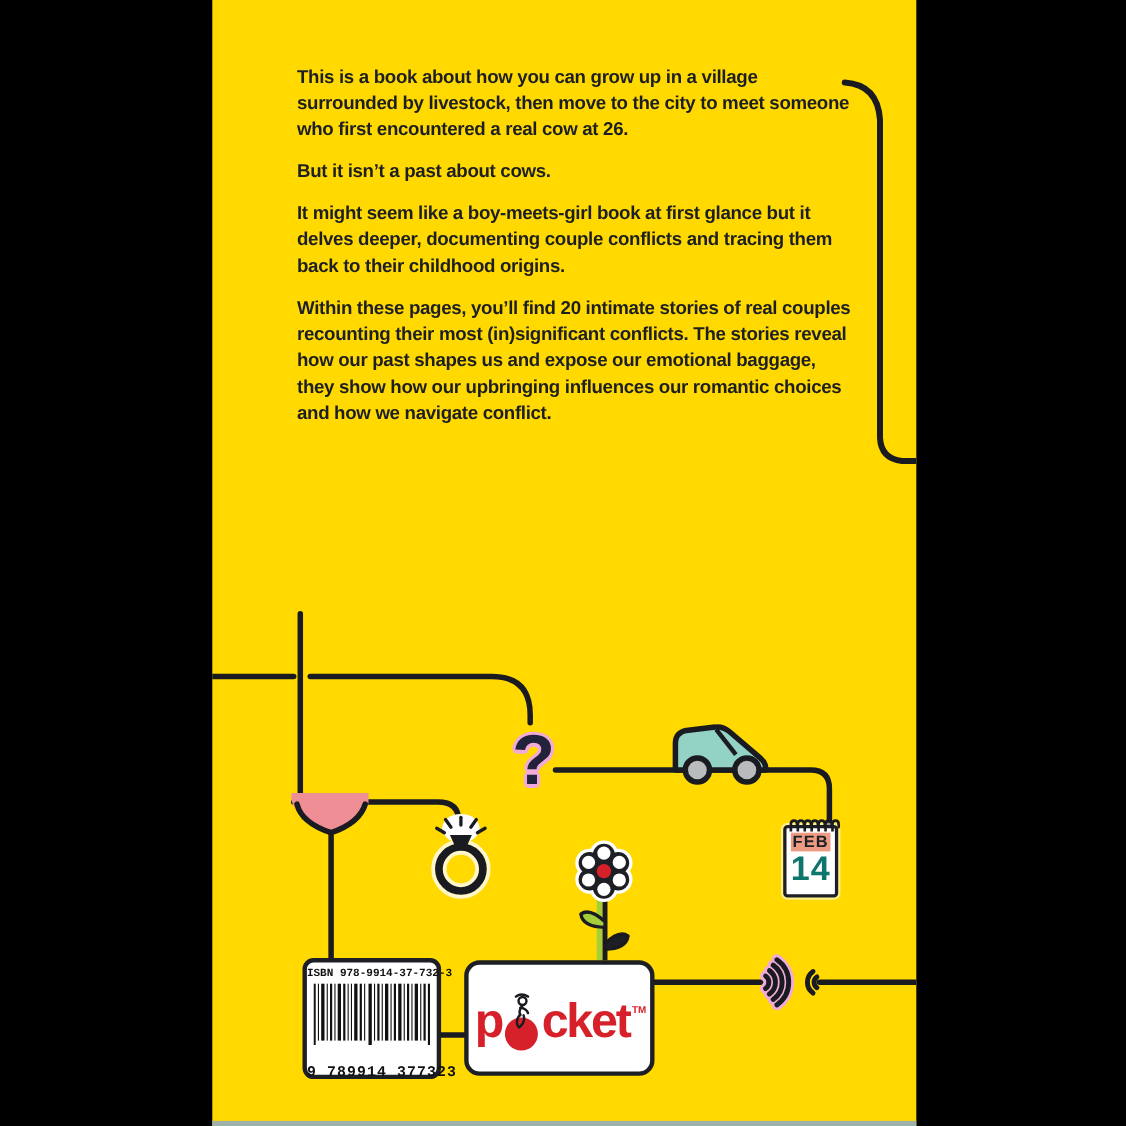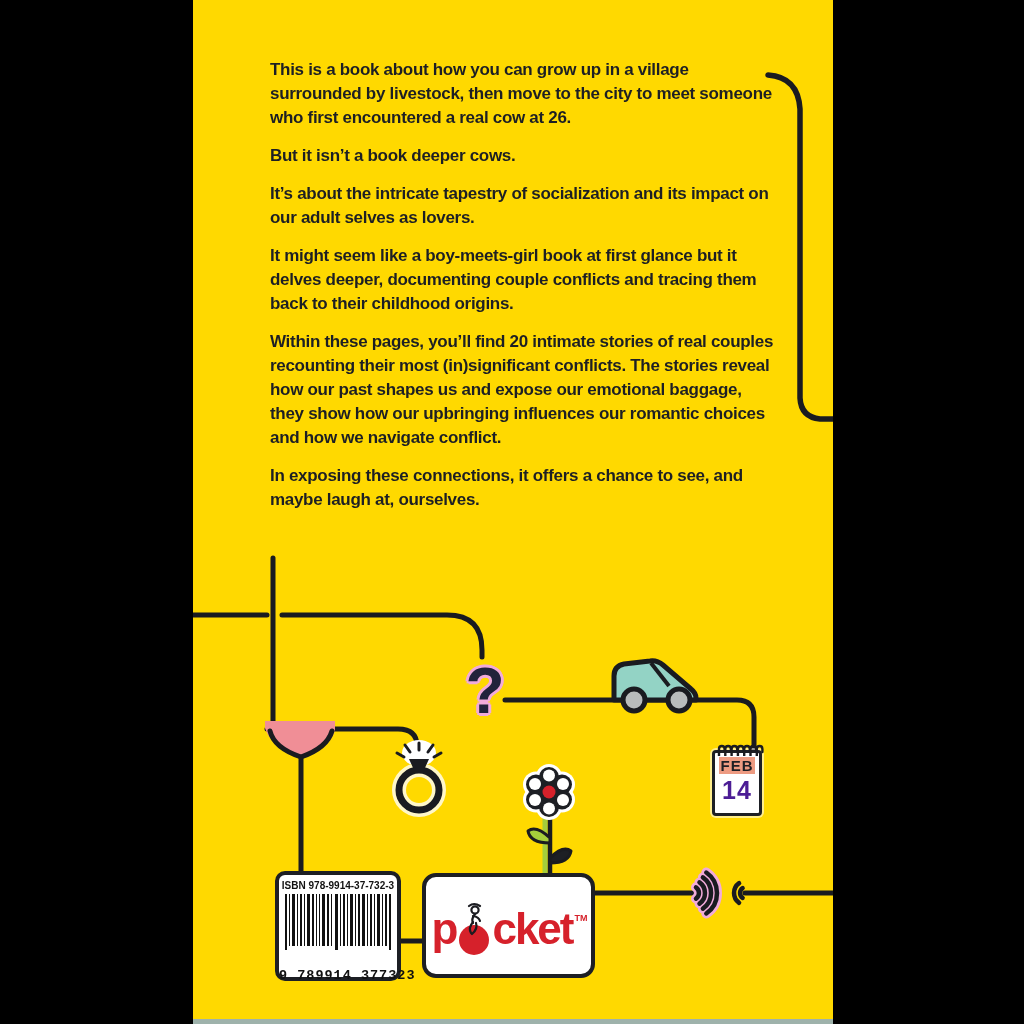--- a/index.html
+++ b/index.html
@@ -12,25 +12,25 @@
   .qmark{position:absolute;left:268px;top:651px;width:48px;height:80px;text-align:center;
          font-size:64px;line-height:80px;font-weight:800;color:#22233B;
          text-shadow:-3px 0 0 #F2ABD9,3px 0 0 #F2ABD9,0 -3px 0 #F2ABD9,0 3px 0 #F2ABD9,
                      -2px -2px 0 #F2ABD9,2px 2px 0 #F2ABD9,-2px 2px 0 #F2ABD9,2px -2px 0 #F2ABD9;}
   .calendar{position:absolute;left:519px;top:750px;width:50px;height:66px;background:#fff;
             border:3.5px solid #1D1F24;border-radius:4px;box-sizing:border-box;
             box-shadow:0 0 0 2px rgba(255,255,255,.55);}
   .cal-spiral{position:absolute;left:0;top:-11px;width:50px;height:14px;}
   .cal-month{margin:4px 4px 0 4px;background:#ED9B82;color:#1D1F24;text-align:center;
              font-size:15px;line-height:17px;font-weight:800;letter-spacing:1px;}
-  .cal-day{color:#4c1d95;text-align:center;font-size:25px;line-height:32px;font-weight:800;letter-spacing:1px;}
+  .cal-day{color:#0f766e;text-align:center;font-size:31px;line-height:32px;font-weight:800;letter-spacing:1px;}
   .barcode{position:absolute;left:82px;top:871px;width:126px;height:110px;background:#fff;
            border:4px solid #1D1F24;border-radius:10px;box-sizing:border-box;text-align:center;}
-  .isbn-top{font-family:Liberation Sans, sans-serif;font-size:10px;font-weight:700;color:#111;
-            margin-top:5px;letter-spacing:0;white-space:nowrap;}
+  .isbn-top{font-family:Liberation Mono, monospace;font-size:10px;font-weight:700;color:#111;
+            margin-top:5px;letter-spacing:0;white-space:nowrap;text-align:right;}
   .isbn-bottom{font-family:"Liberation Mono",monospace;font-size:13.5px;font-weight:700;color:#111;
                letter-spacing:1px;white-space:nowrap;margin-top:18px;}
   .bars{display:block;margin:3px auto 0 auto;}
   .pocketbox{position:absolute;left:229px;top:873px;width:173px;height:105px;background:#fff;
              border:4px solid #1D1F24;border-radius:14px;box-sizing:border-box;
              display:flex;align-items:center;justify-content:center;}
   .pocket-logo{display:flex;align-items:flex-end;color:#D6212B;font-weight:800;
                font-size:44px;line-height:40px;letter-spacing:-2px;position:relative;}
   .pocket-logo .oicon{margin:0 1px -7px 1px;}
   .pocket-tm{font-size:9px;line-height:9px;font-weight:700;letter-spacing:0;
@@ -38,25 +38,23 @@
   .bottom-edge{position:absolute;left:0;bottom:0;width:640px;height:5px;background:#9EB2AB;}
 </style>
 </head>
 <body>
 
 <div class="canvas">
   <div class="cover">
 
     <div class="text-block">
       <p>This is a book about how you can grow up in a village surrounded by livestock, then move to the city to meet someone who first encountered a real cow at 26.</p>
-      <p>But it isn’t a book deeper cows.</p>
-      <p>It’s about the intricate tapestry of socialization and its impact on our adult selves as lovers.</p>
+      <p>But it isn’t a past about cows.</p>
       <p>It might seem like a boy-meets-girl book at first glance but it delves deeper, documenting couple conflicts and tracing them back to their childhood origins.</p>
       <p>Within these pages, you’ll find 20 intimate stories of real couples recounting their most (in)significant conflicts. The stories reveal how our past shapes us and expose our emotional baggage, they show how our upbringing influences our romantic choices and how we navigate conflict.</p>
-      <p>In exposing these connections, it offers a chance to see, and maybe laugh at, ourselves.</p>
     </div>
 
     <svg class="art" viewBox="0 0 640 1024">
       <g fill="none" stroke="#1A1B20" stroke-width="5" stroke-linecap="round" stroke-linejoin="round">
 
         <path d="M575,75 Q605,77 607,109 V398 Q608,417 627,419 H640" stroke-width="5.5"></path>
 
         <path d="M0,615 H74"></path>
         <path d="M89,615 H254 Q289,615 289,650 V657"></path>
 

